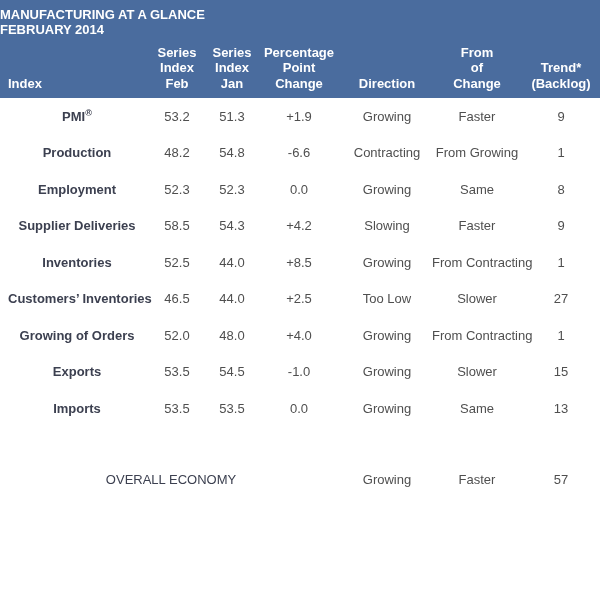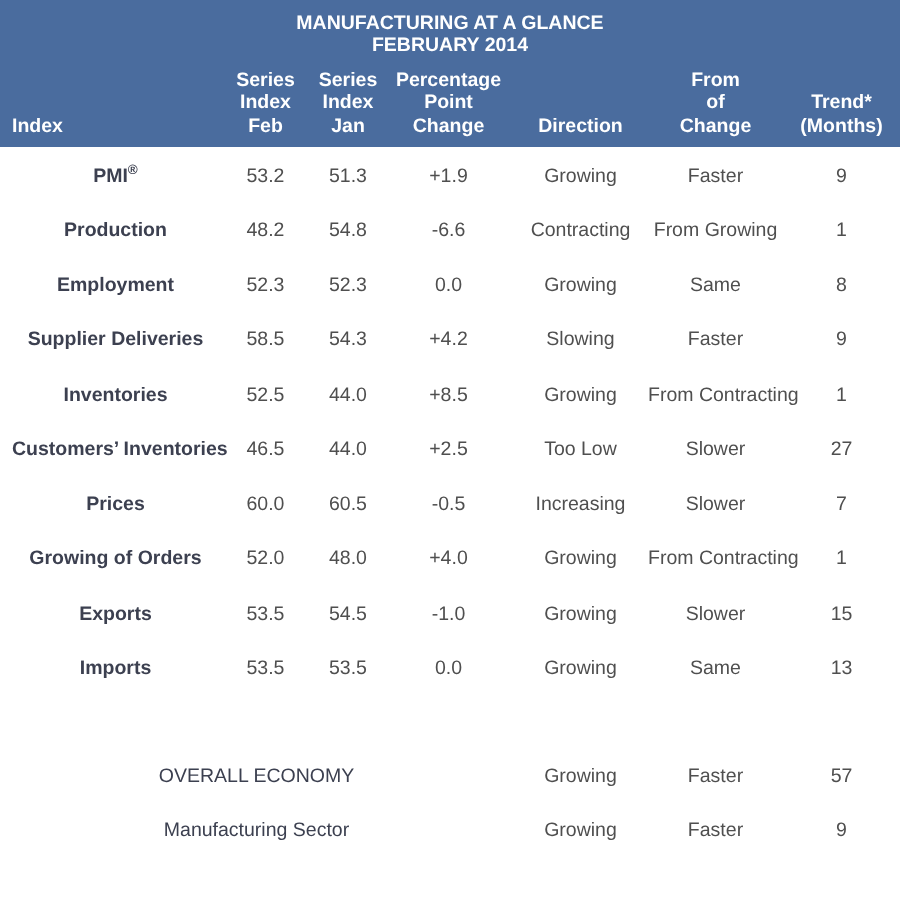--- a/index.html
+++ b/index.html
@@ -19,21 +19,21 @@
   }
   
   thead th {
     background: #4a6c9e;
     color: #ffffff;
     font-weight: bold;
     font-size: 13px;
   }
   th.title-cell {
     padding: 7px 0 3px 0;
-    text-align: center;
+    text-align: left;
     line-height: 15px;
     height: 30px;
   }
   tr.col-header-row th {
     vertical-align: bottom;
     text-align: center;
     padding: 0 0 7px 0;
     height: 51px;
     line-height: 15.5px;
     white-space: nowrap;
@@ -115,21 +115,21 @@
         <th>
           <div>Direction</div>
         </th>
         <th>
           <div>From</div>
           <div>of</div>
           <div>Change</div>
         </th>
         <th>
           <div>Trend*</div>
-          <div>(Months)</div>
+          <div>(Backlog)</div>
         </th>
       </tr>
   </thead>
   <tbody id="table-body">
 
   <tr>
         <td class="row-label">PMI<sup>®</sup></td>
         <td>53.2</td>
         <td>51.3</td>
         <td>+1.9</td>
@@ -176,29 +176,20 @@
       <tr>
         <td class="row-label">Customers’ Inventories</td>
         <td>46.5</td>
         <td>44.0</td>
         <td>+2.5</td>
         <td>Too Low</td>
         <td>Slower</td>
         <td>27</td>
       </tr>
       <tr>
-        <td class="row-label">Prices</td>
-        <td>60.0</td>
-        <td>60.5</td>
-        <td>-0.5</td>
-        <td>Increasing</td>
-        <td>Slower</td>
-        <td>7</td>
-      </tr>
-      <tr>
         <td class="row-label">Growing of Orders</td>
         <td>52.0</td>
         <td>48.0</td>
         <td>+4.0</td>
         <td>Growing</td>
         <td>From Contracting</td>
         <td>1</td>
       </tr>
       <tr>
         <td class="row-label">Exports</td>
@@ -220,20 +211,14 @@
       </tr>
       <tr class="spacer-row">
         <td colspan="7"></td>
       </tr>
       <tr>
         <td colspan="4" class="summary-label">OVERALL ECONOMY</td>
         <td>Growing</td>
         <td>Faster</td>
         <td>57</td>
       </tr>
-      <tr>
-        <td colspan="4" class="summary-label">Manufacturing Sector</td>
-        <td>Growing</td>
-        <td>Faster</td>
-        <td>9</td>
-      </tr>
     </tbody>
 </table>
 
 </body></html>

